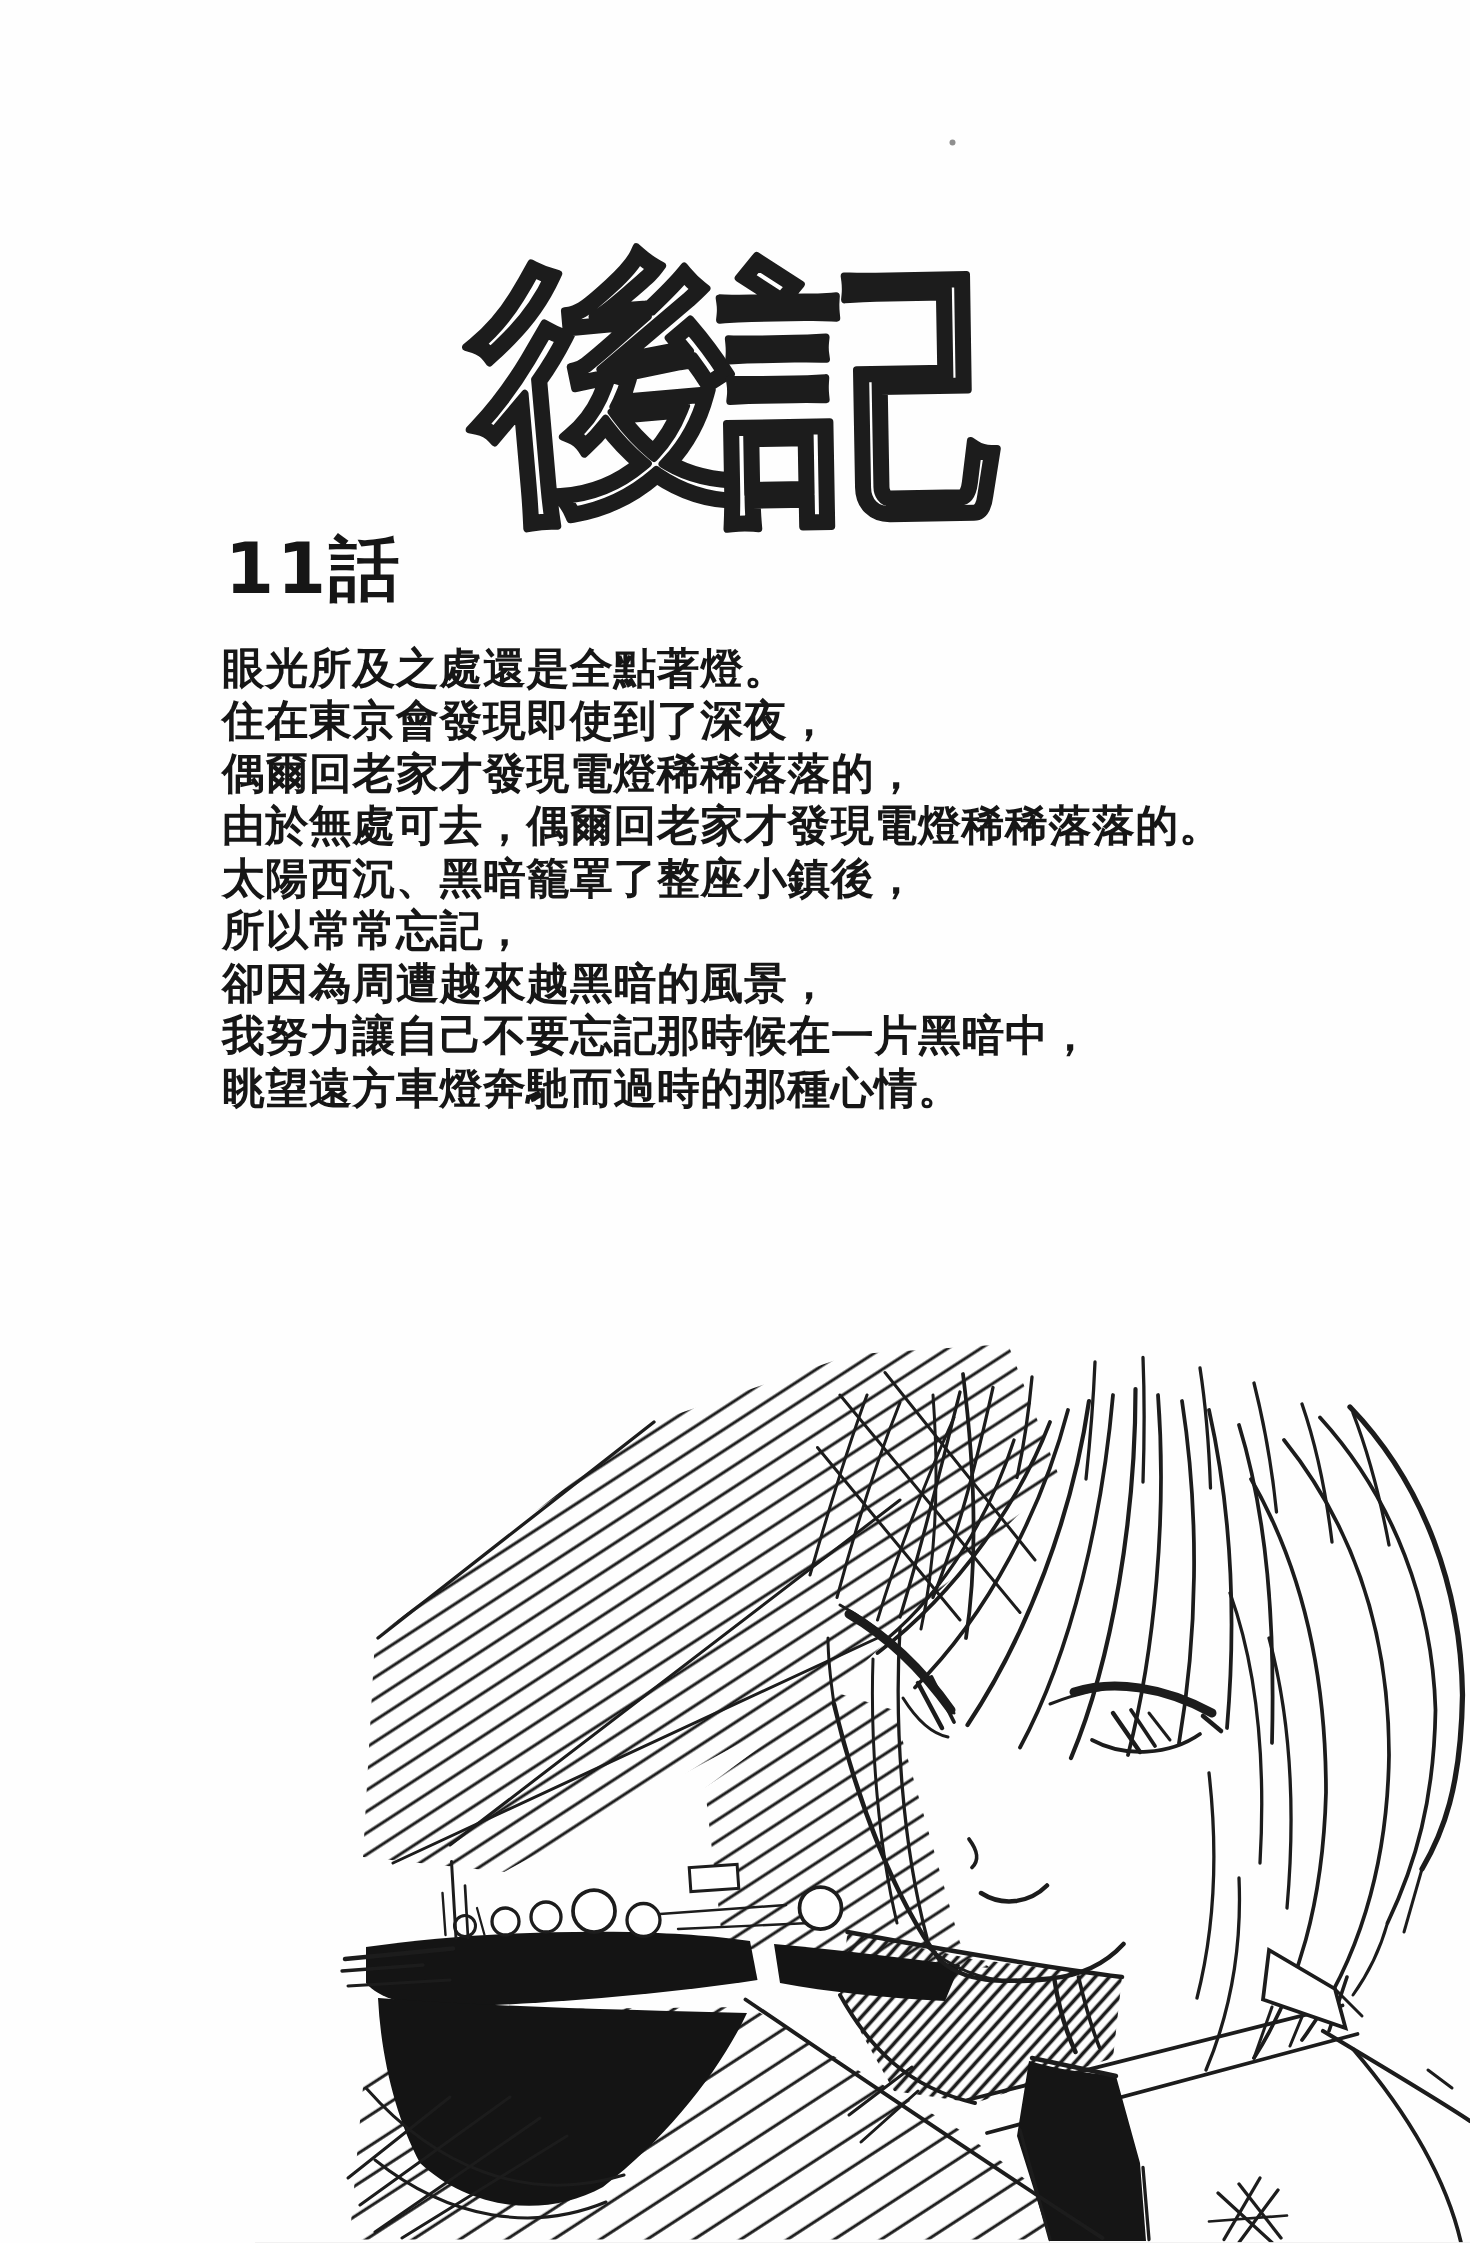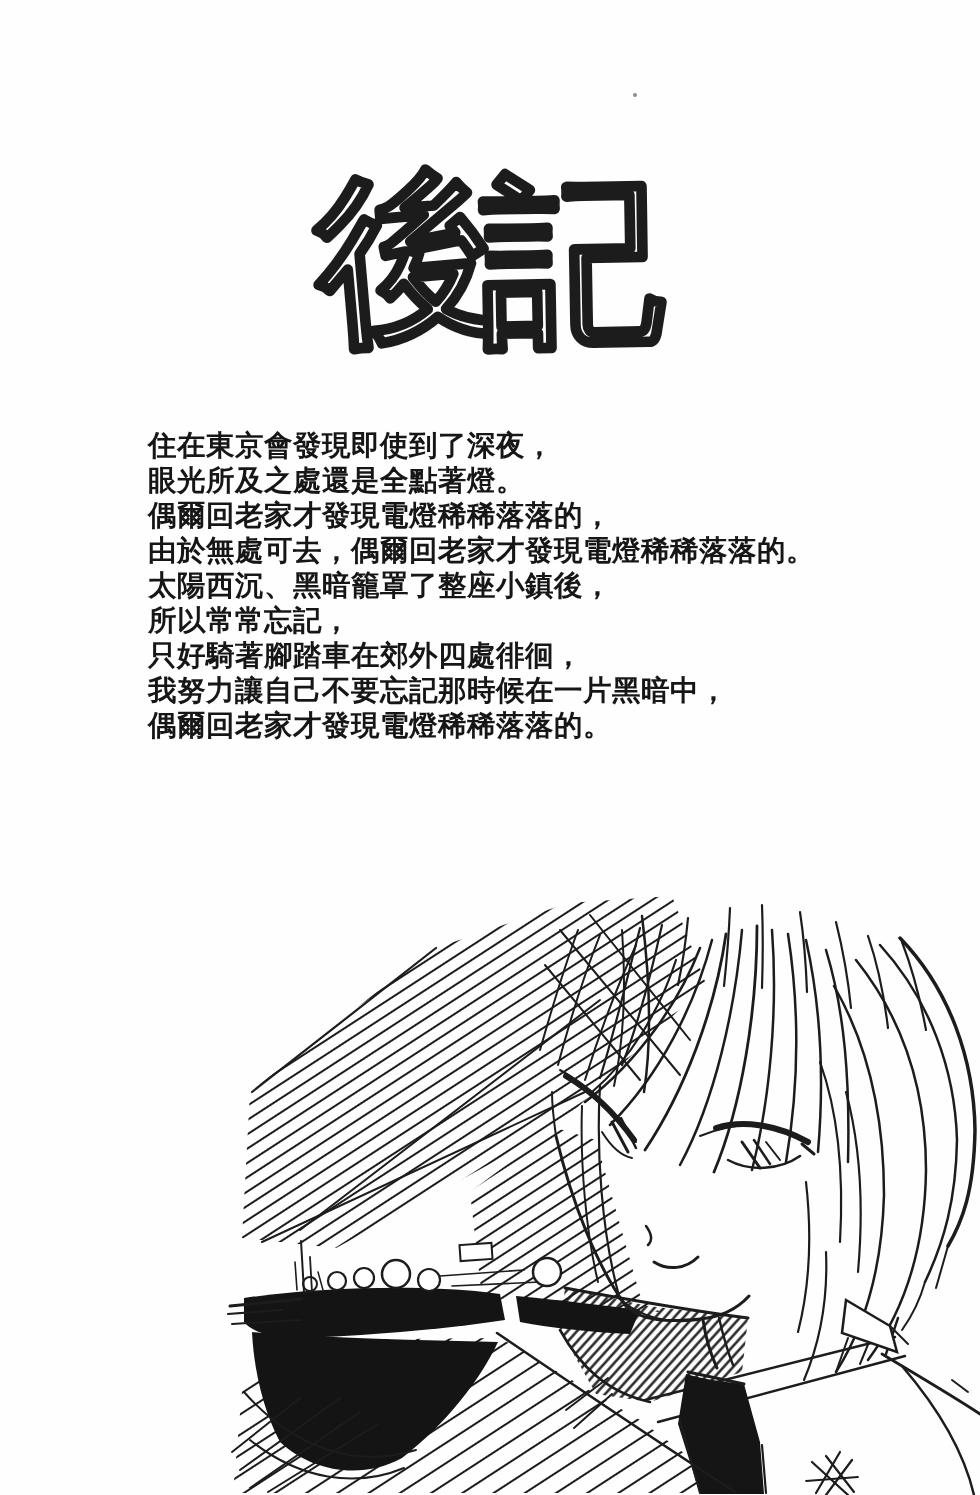--- a/index.html
+++ b/index.html
@@ -22,31 +22,32 @@
 </head>
 <body>
 
 <div id="page">
 
   <svg class="title-svg" width="980" height="260" viewBox="0 0 980 260">
     <text x="405" y="208" font-size="182" font-weight="bold" text-anchor="middle" fill="#ffffff" stroke="#1c1c1c" stroke-width="5" stroke-linejoin="round" transform="rotate(-5 405 130)">後</text>
     <text x="572" y="212" font-size="182" font-weight="bold" text-anchor="middle" fill="#ffffff" stroke="#1c1c1c" stroke-width="5" stroke-linejoin="round" transform="rotate(-1 572 132)">記</text>
   </svg>
 
+  <div class="heading">11話</div>
 
   <div class="body-text">
+    <div class="line">眼光所及之處還是全點著燈。</div>
     <div class="line">住在東京會發現即使到了深夜，</div>
-    <div class="line">眼光所及之處還是全點著燈。</div>
     <div class="line">偶爾回老家才發現電燈稀稀落落的，</div>
     <div class="line">由於無處可去，偶爾回老家才發現電燈稀稀落落的。</div>
     <div class="line">太陽西沉、黑暗籠罩了整座小鎮後，</div>
     <div class="line">所以常常忘記，</div>
-    <div class="line">只好騎著腳踏車在郊外四處徘徊，</div>
+    <div class="line">卻因為周遭越來越黑暗的風景，</div>
     <div class="line">我努力讓自己不要忘記那時候在一片黑暗中，</div>
-    <div class="line">偶爾回老家才發現電燈稀稀落落的。</div>
+    <div class="line">眺望遠方車燈奔馳而過時的那種心情。</div>
   </div>
 
   <svg class="sketch-svg" width="980" height="1495" viewBox="0 0 980 1495">
     <defs>
       <pattern id="hA" width="12" height="12" patternUnits="userSpaceOnUse" patternTransform="rotate(-33)">
         <line x1="0" y1="6" x2="12" y2="6" stroke="#1c1c1c" stroke-width="2"></line>
       </pattern>
       <pattern id="hB" width="17" height="17" patternUnits="userSpaceOnUse" patternTransform="rotate(-33)">
         <line x1="0" y1="8" x2="17" y2="8" stroke="#1c1c1c" stroke-width="2"></line>
       </pattern>

